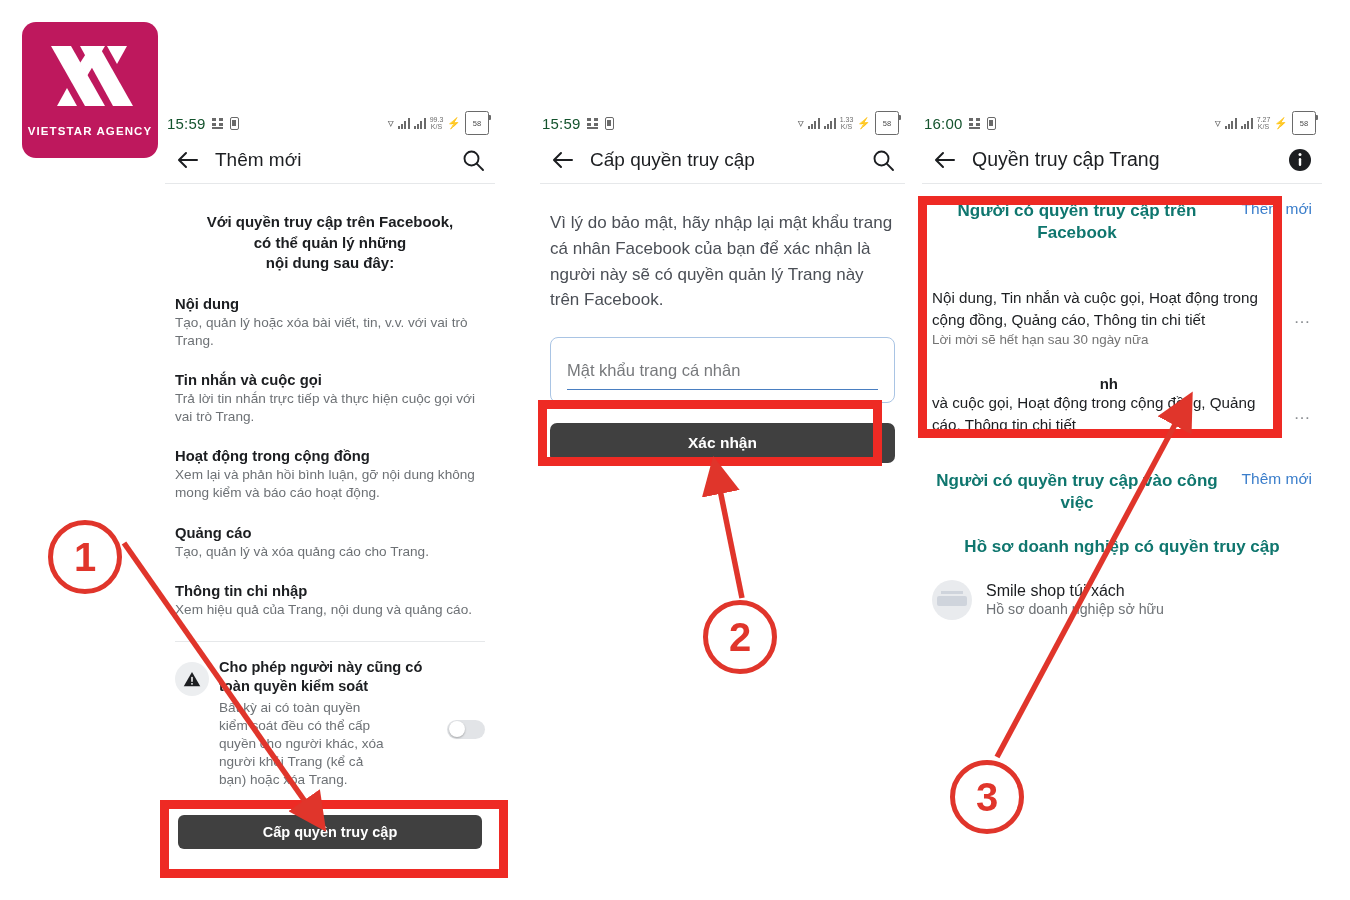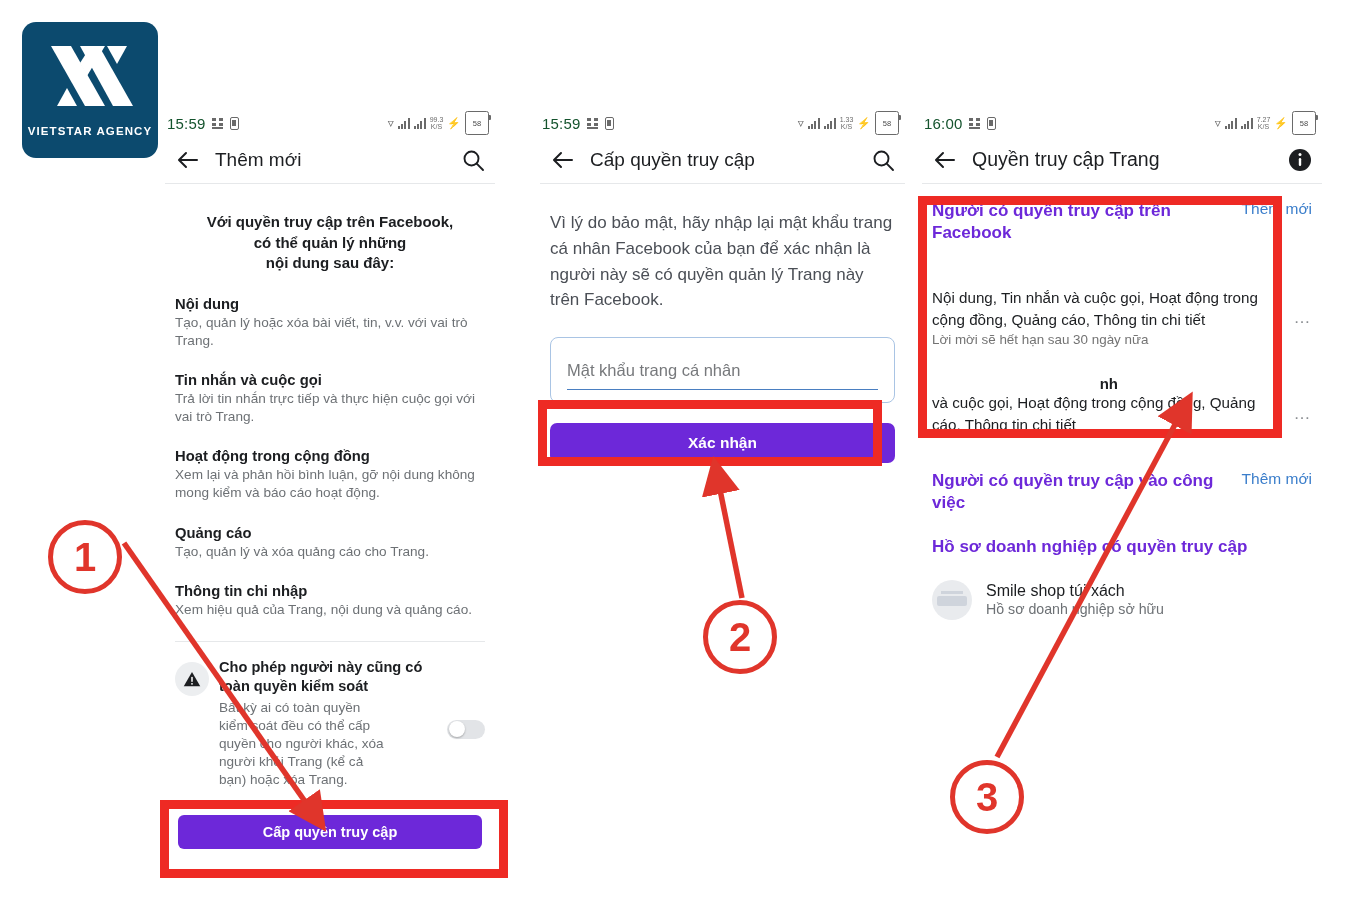--- a/index.html
+++ b/index.html
@@ -7,21 +7,21 @@
     width: 1350px; height: 900px;
     background: #ffffff;
     font-family: "Liberation Sans", sans-serif;
     overflow: hidden;
   }
   #stage { position: relative; width: 1350px; height: 900px; background:#fff; }
 
   
   .logo-box {
     position: absolute; left: 22px; top: 22px; width: 136px; height: 136px;
-    background: #0c4a6e; border-radius: 14px;
+    background: #be185d; border-radius: 14px;
     display: flex; flex-direction: column; align-items: center; justify-content: center;
   }
   .logo-mark { width: 86px; height: 72px; }
   .logo-text {
     margin-top: 9px; color: #ffffff; font-size: 11.5px; font-weight: bold;
     letter-spacing: 1.1px; font-family: "Liberation Sans", sans-serif;
   }
 
   
   .phone { position: absolute; top: 110px; background: #ffffff; }
@@ -91,21 +91,21 @@
   .perm-desc { margin-top:3px; font-size: 13.6px; color:#6d7175; line-height:1.33; max-width: 168px; }
   .toggle {
     flex: 0 0 auto; width: 38px; height: 19px; border-radius: 10px; background:#e2e4e7;
     position: relative; margin-top: 62px;
   }
   .toggle::after{ content:""; position:absolute; left:1.5px; top:1.5px; width:16px; height:16px;
      border-radius:50%; background:#fff; box-shadow:0 1px 2px rgba(0,0,0,.28);}
 
   .btn-primary {
     display: flex; align-items: center; justify-content: center;
-    background: #6d28d9; color:#fff; border-radius: 6px; font-size: 14.5px; font-weight: bold;
+    background: #404040; color:#fff; border-radius: 6px; font-size: 14.5px; font-weight: bold;
     height: 34px; width: 100%; border: none; cursor: pointer;
   }
   #p1-cta-wrap { position: absolute; left: 13px; right: 13px; top: 705px; }
 
   
   .p2-para { margin-top: 26px; font-size: 17px; color: #4b4f56; line-height: 1.52; }
   .pw-field {
     margin-top: 24px; height: 66px; border: 1px solid #a9c4e4; border-radius: 8px;
     padding: 0 16px; display:flex; align-items:center; position: relative; background:#fff;
   }
@@ -114,21 +114,21 @@
     font-family: "Liberation Sans", sans-serif; background: transparent;
   }
   .pw-field input::placeholder { color:#77797c; }
   .pw-underline { position:absolute; left:16px; right:16px; bottom:12px; height:1.6px; background:#4a7fc1; }
   #p2-cta-wrap { margin-top: 20px; }
   #p2-cta-wrap .btn-primary { height: 40px; font-size: 15.5px; border-radius: 7px; }
 
   
   .grp { margin-top: 16px; }
   .grp-head { display:flex; align-items:flex-start; justify-content: space-between; gap: 10px; }
-  .grp-title { font-size: 17px; font-weight: bold; color:#6d28d9; line-height:1.3; max-width: 290px; }
+  .grp-title { font-size: 17px; font-weight: bold; color:#0f766e; line-height:1.3; max-width: 290px; text-align: center; }
   .grp-link { font-size: 15.5px; color:#3b7ecb; white-space:nowrap; cursor:pointer; }
   .entry { display:flex; align-items:center; margin-top: 14px; gap: 8px; }
   .entry-body { flex: 1 1 auto; min-width:0; }
   .entry-name { font-size: 15px; font-weight:bold; color:#1c1e21; }
   .entry-perm { font-size: 15.2px; color:#1c1e21; line-height:1.42; }
   .entry-expire { font-size: 13.4px; color:#737373; margin-top: 2px; }
   .kebab { flex: 0 0 auto; color:#8a8d91; font-size: 17px; letter-spacing:1.4px; margin-top: 18px; }
   .biz-row { display:flex; align-items:center; gap: 14px; margin-top: 14px; }
   .biz-av { width: 40px; height: 40px; border-radius: 50%; background:#e9ebee; position:relative; overflow:hidden; flex:0 0 auto;}
   .biz-av::before{content:""; position:absolute; left:9px; top:11px; width:22px; height:3px; background:#cfd4dc;}

